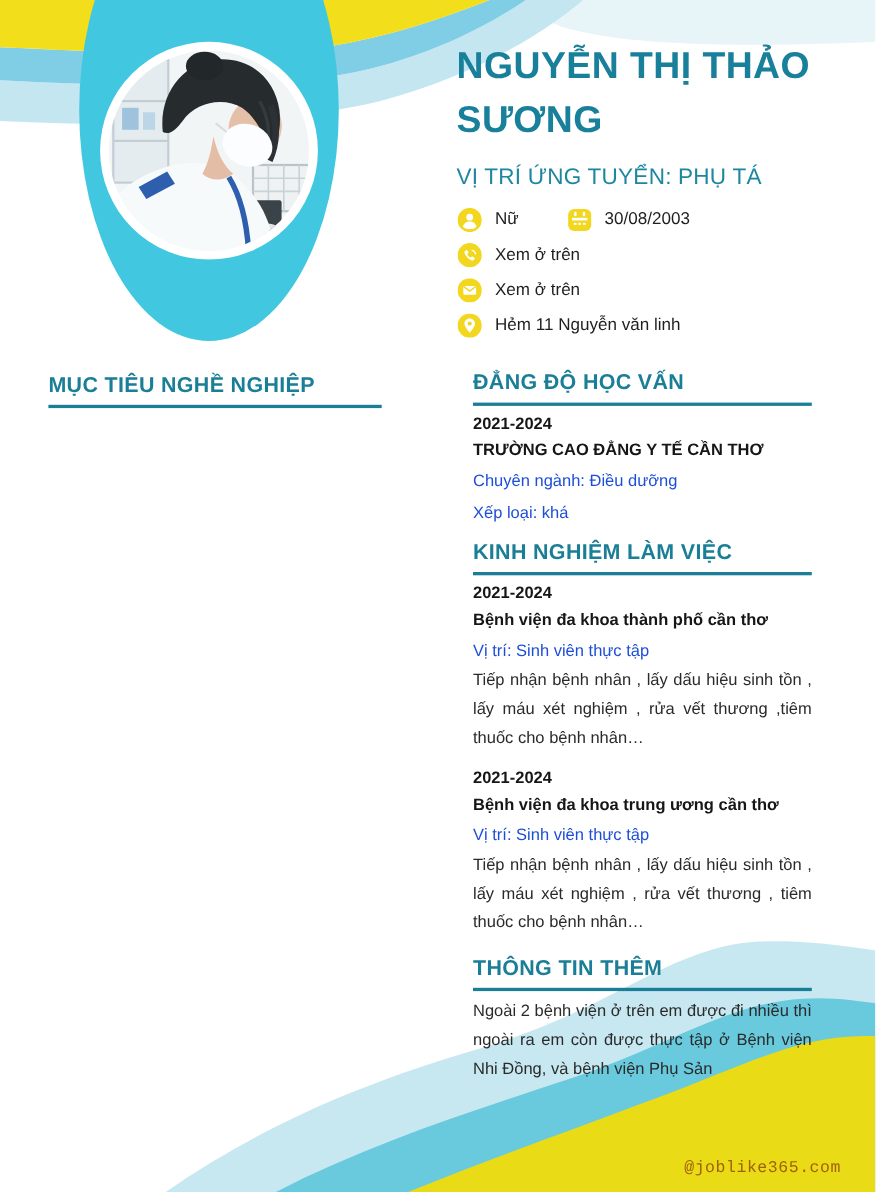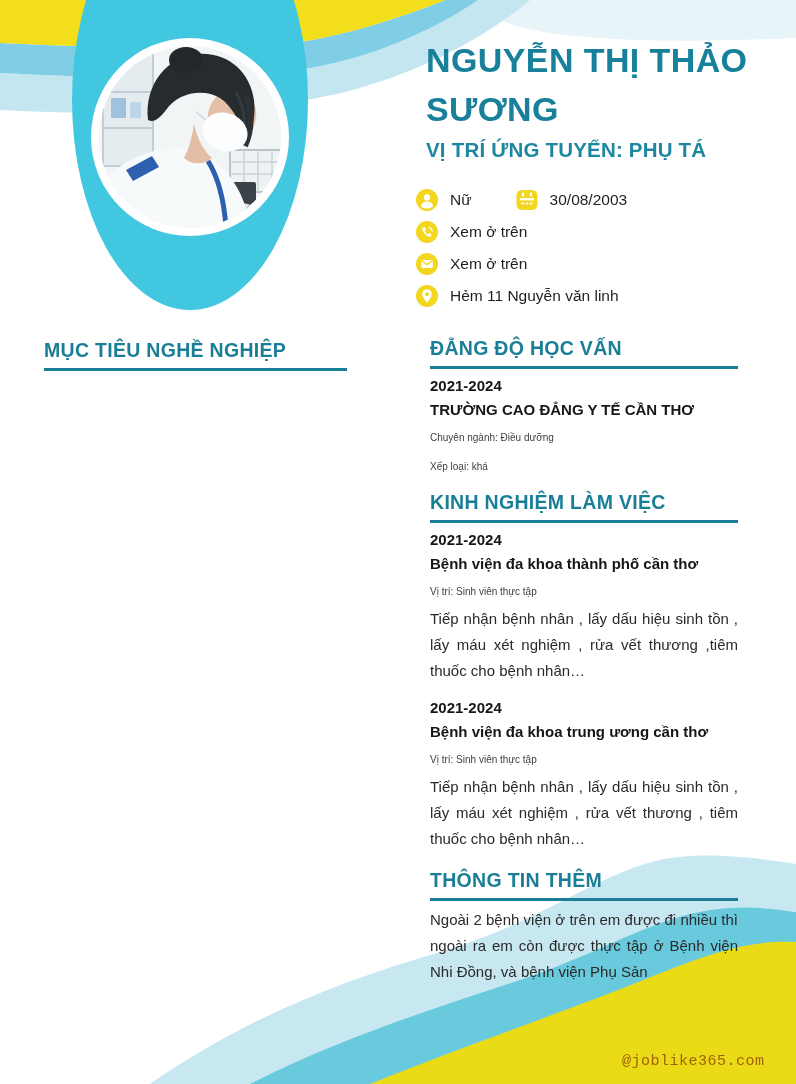--- a/index.html
+++ b/index.html
@@ -5,26 +5,26 @@
   html,body{margin:0;padding:0;background:#ffffff;}
   .page{
     position:relative;width:796px;height:1084px;background:#ffffff;
     overflow:hidden;font-family:"Liberation Sans",sans-serif;
   }
   svg{display:block}
   .deco-top{position:absolute;left:0;top:0;z-index:0;}
   .deco-bottom{position:absolute;left:0;bottom:0;z-index:0;}
   .content{position:absolute;inset:0;z-index:2;}
 
-  .name-block{position:absolute;left:426px;top:36px;width:352px;}
+  .name-block{position:absolute;left:415px;top:36px;width:352px;}
   .name{
     font-size:34px;font-weight:700;color:#18809B;line-height:1.44;
     letter-spacing:.4px;
   }
-  .position{font-size:20.5px;font-weight:700;color:#1E87A0;margin-top:4px;letter-spacing:.2px;}
+  .position{font-size:20.5px;font-weight:400;color:#1E87A0;margin-top:15px;letter-spacing:.2px;}
 
   .contact{position:absolute;left:416px;top:184px;width:360px;}
   .contact-row{display:flex;align-items:center;height:32px;}
   .contact-item{display:flex;align-items:center;}
   .contact-item .icn{width:22px;height:22px;flex:0 0 22px;}
   .contact-item .val{margin-left:12px;font-size:15.5px;color:#1f1f1f;}
   .contact-item.second{margin-left:44px;}
 
   .col{position:absolute;}
   .col-left{left:44px;top:338px;width:303px;}
@@ -35,21 +35,21 @@
     line-height:24px;
   }
   .sec-rule{height:3px;background:#1A7F96;margin-top:6px;}
   .sec-body{
     font-size:15px;color:#2a2a2a;line-height:26px;text-align:justify;
     white-space:pre-line;margin-top:6px;
   }
   .meta{font-size:15px;font-weight:700;color:#161616;line-height:22px;}
   .years{margin-top:6px;}
   .org{margin-top:2px;}
-  .role{font-size:10px;color:#404040;line-height:25px;margin-top:4px;}
+  .role{font-size:15px;color:#1d4ed8;line-height:25px;margin-top:4px;}
   .desc{font-size:15px;color:#2a2a2a;line-height:26px;text-align:justify;margin-top:2px;}
   .gap-exp{margin-top:11px;}
   .gap-entry{margin-top:13px;}
   .gap-more{margin-top:16px;}
 
   .watermark{
     position:absolute;left:622px;top:1053px;z-index:3;
     font-family:"Liberation Mono","DejaVu Sans Mono",monospace;
     font-size:15px;color:#a16207;letter-spacing:.5px;text-align:center;
   }

